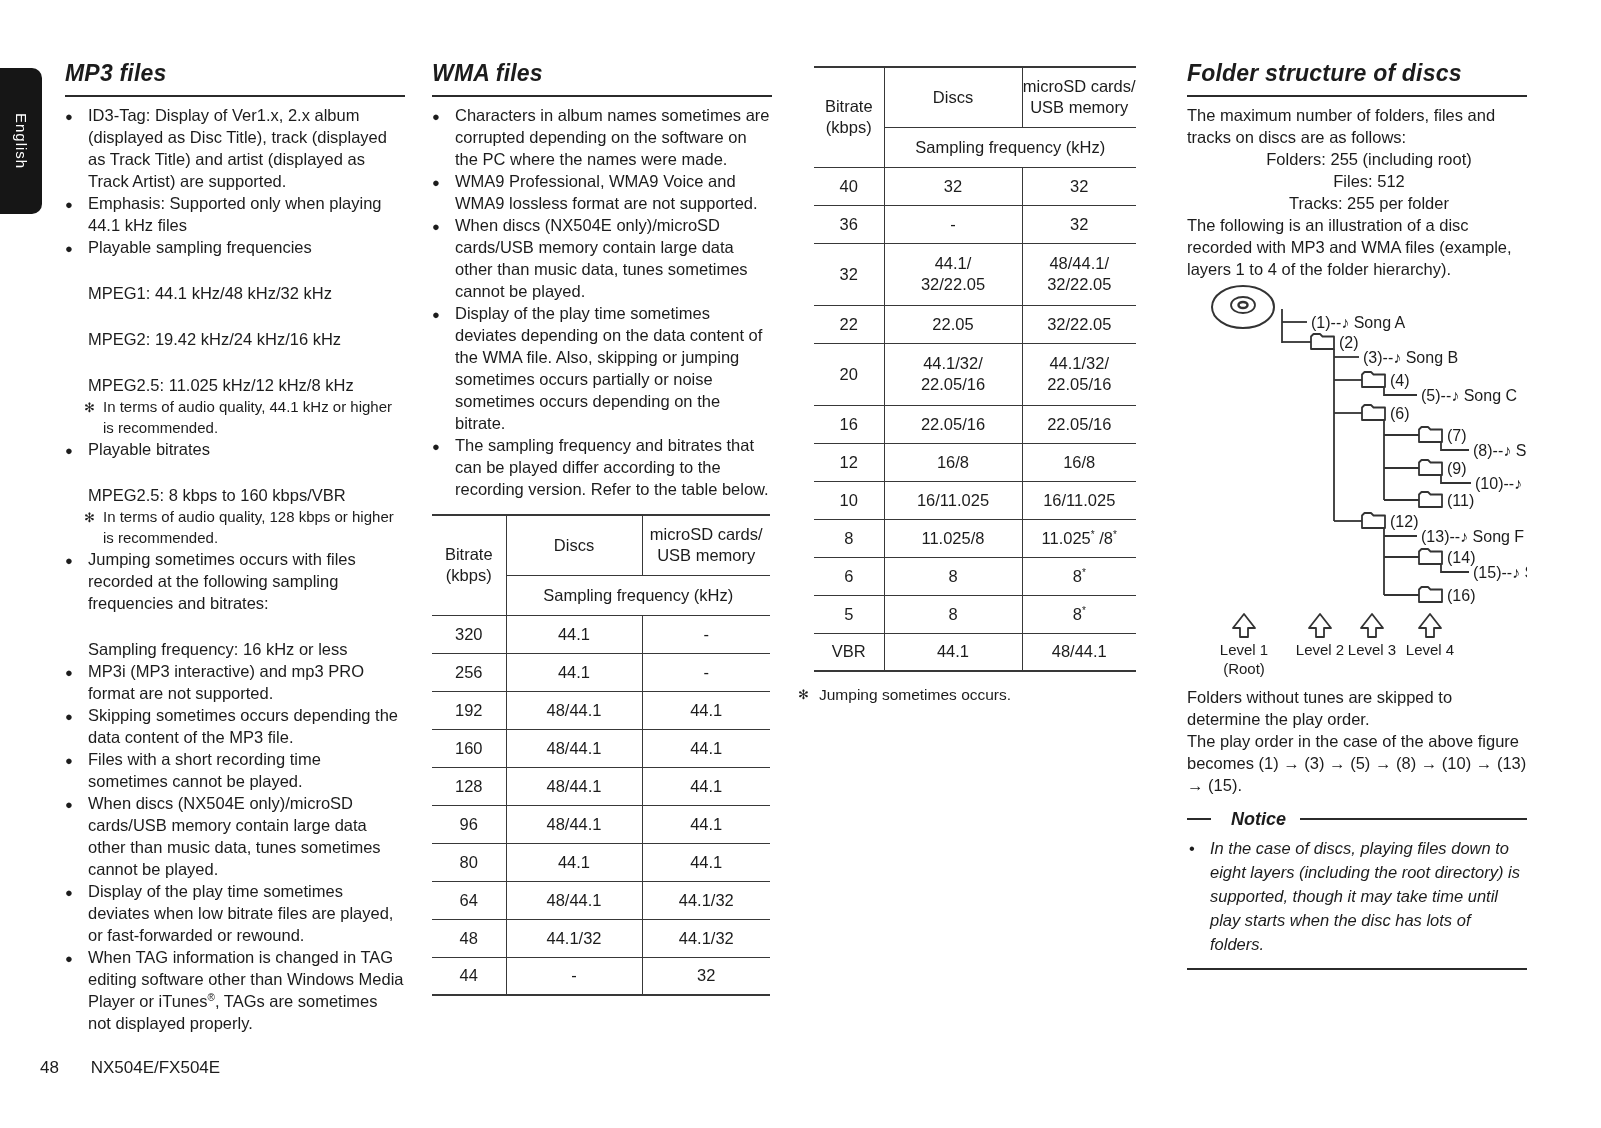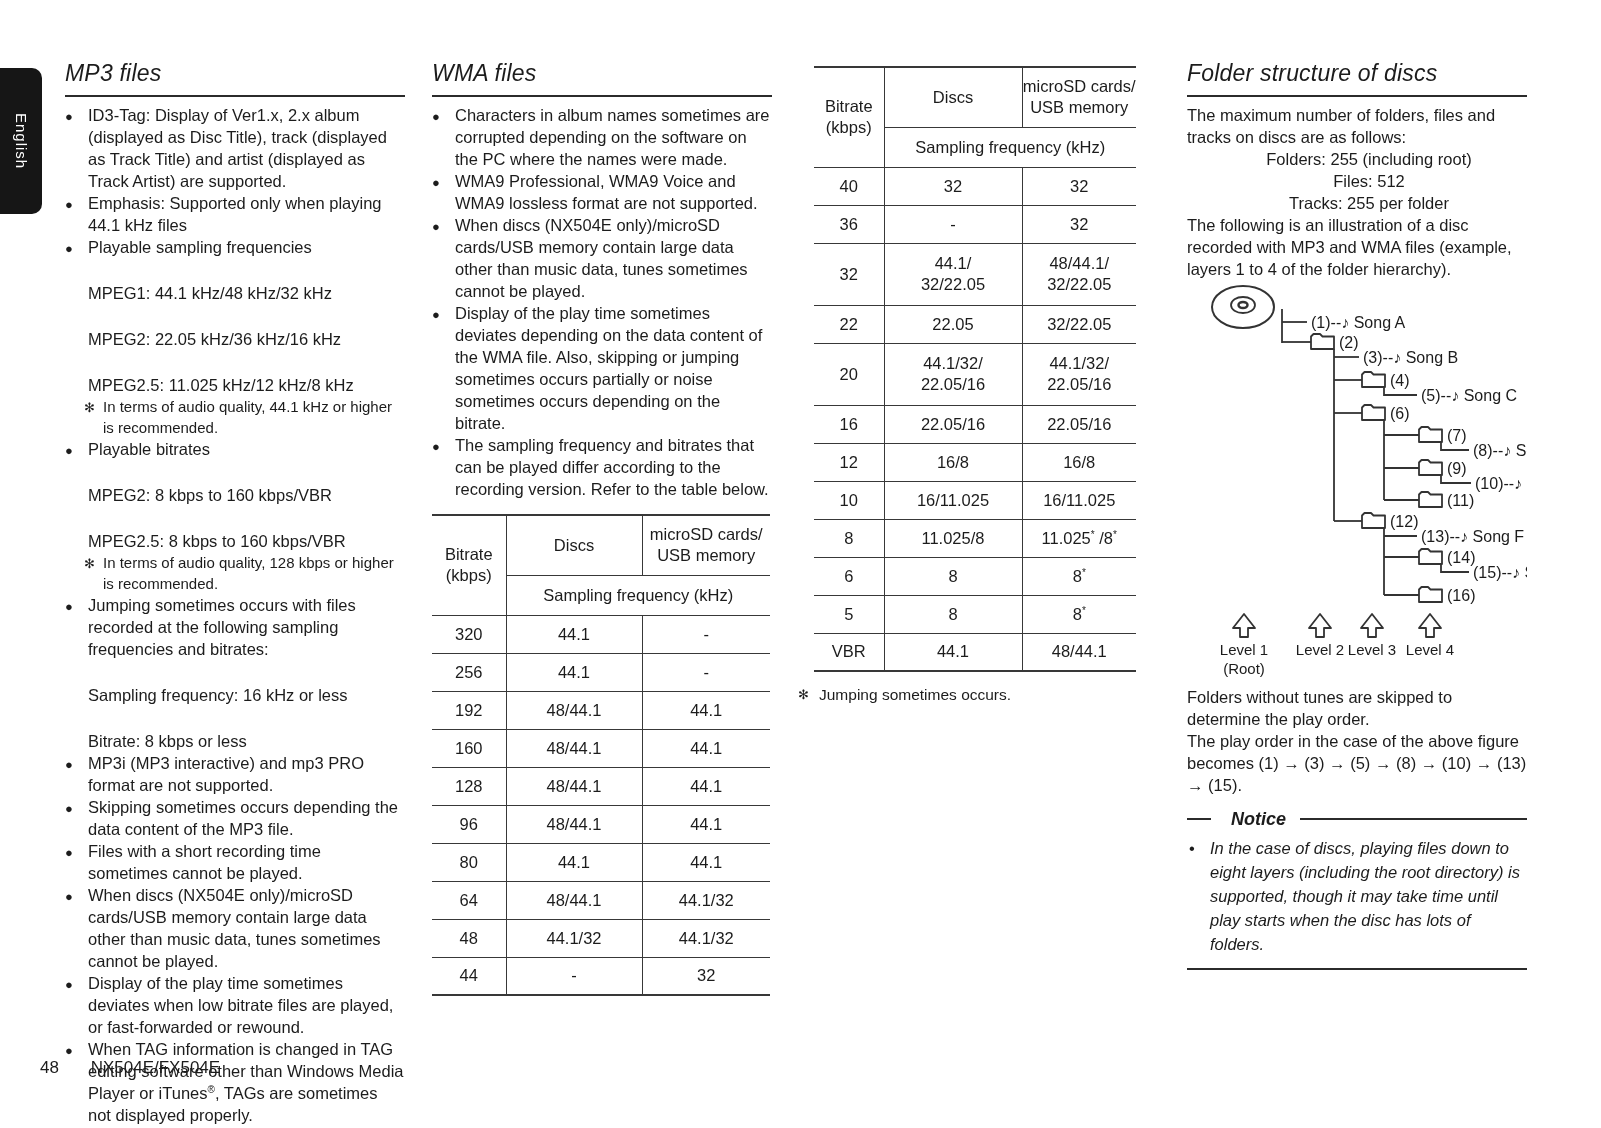--- a/index.html
+++ b/index.html
@@ -16,21 +16,21 @@
   .lang-tab span{
     writing-mode:vertical-rl;color:#ffffff;font-size:15px;letter-spacing:1px;
   }
   .col{position:absolute;top:60px;width:340px;font-size:16.5px;line-height:22px;}
   #col1{left:65px;}
   #col2{left:432px;}
   #col3{left:798px;top:66px;}
   #col4{left:1187px;}
   h2.sec-title{
     margin:0 0 7px 0;padding:0 0 9px 0;
-    font-size:23px;line-height:26px;font-style:italic;font-weight:normal;
+    font-size:23px;line-height:26px;font-style:italic;font-weight:bold;
     border-bottom:2px solid #2b2b2b;letter-spacing:.2px;
   }
   .bullet{position:relative;padding-left:23px;}
   .bullet>.marker{position:absolute;left:0;top:2px;font-size:13px;}
   .subline{padding-left:23px;margin-top:24px;}
   .note{position:relative;padding-left:38px;font-size:15px;line-height:21px;}
   .note>.marker{position:absolute;left:19px;top:1px;font-size:13px;}
   sup{font-size:10px;line-height:0;}
   
   table.spec{
@@ -74,30 +74,28 @@
   <span>English</span>
 </div>
 
 <div class="col" id="col1">
   <h2 class="sec-title">MP3 files</h2>
 
   <div class="bullet"><span class="marker">●</span><span>ID3-Tag: Display of Ver1.x, 2.x album (displayed as Disc Title), track (displayed as Track Title) and artist (displayed as Track Artist) are supported.</span></div>
   <div class="bullet"><span class="marker">●</span><span>Emphasis: Supported only when playing 44.1 kHz files</span></div>
   <div class="bullet"><span class="marker">●</span><span>Playable sampling frequencies</span></div>
   <div class="subline">MPEG1: 44.1 kHz/48 kHz/32 kHz</div>
-  <div class="subline">MPEG2: 22.05 kHz/36 kHz/16 kHz</div>
+  <div class="subline">MPEG2: 19.42 kHz/24 kHz/16 kHz</div>
   <div class="subline">MPEG2.5: 11.025 kHz/12 kHz/8 kHz</div>
   <div class="note"><span class="marker">✻</span><span>In terms of audio quality, 44.1 kHz or higher is recommended.</span></div>
   <div class="bullet"><span class="marker">●</span><span>Playable bitrates</span></div>
-  <div class="subline">MPEG2: 8 kbps to 160 kbps/VBR</div>
   <div class="subline">MPEG2.5: 8 kbps to 160 kbps/VBR</div>
   <div class="note"><span class="marker">✻</span><span>In terms of audio quality, 128 kbps or higher is recommended.</span></div>
   <div class="bullet"><span class="marker">●</span><span>Jumping sometimes occurs with files recorded at the following sampling frequencies and bitrates:</span></div>
   <div class="subline">Sampling frequency: 16 kHz or less</div>
-  <div class="subline">Bitrate: 8 kbps or less</div>
   <div class="bullet"><span class="marker">●</span><span>MP3i (MP3 interactive) and mp3 PRO format are not supported.</span></div>
   <div class="bullet"><span class="marker">●</span><span>Skipping sometimes occurs depending the data content of the MP3 file.</span></div>
   <div class="bullet"><span class="marker">●</span><span>Files with a short recording time sometimes cannot be played.</span></div>
   <div class="bullet"><span class="marker">●</span><span>When discs (NX504E only)/microSD cards/USB memory contain large data other than music data, tunes sometimes cannot be played.</span></div>
   <div class="bullet"><span class="marker">●</span><span>Display of the play time sometimes deviates when low bitrate files are played, or fast-forwarded or rewound.</span></div>
   <div class="bullet"><span class="marker">●</span><span><span>When TAG information is changed in TAG editing software other than Windows Media Player or iTunes</span><sup>®</sup><span>, TAGs are sometimes not displayed properly.</span></span></div>
 </div>
 
 <div class="col" id="col2">
   <h2 class="sec-title">WMA files</h2>

